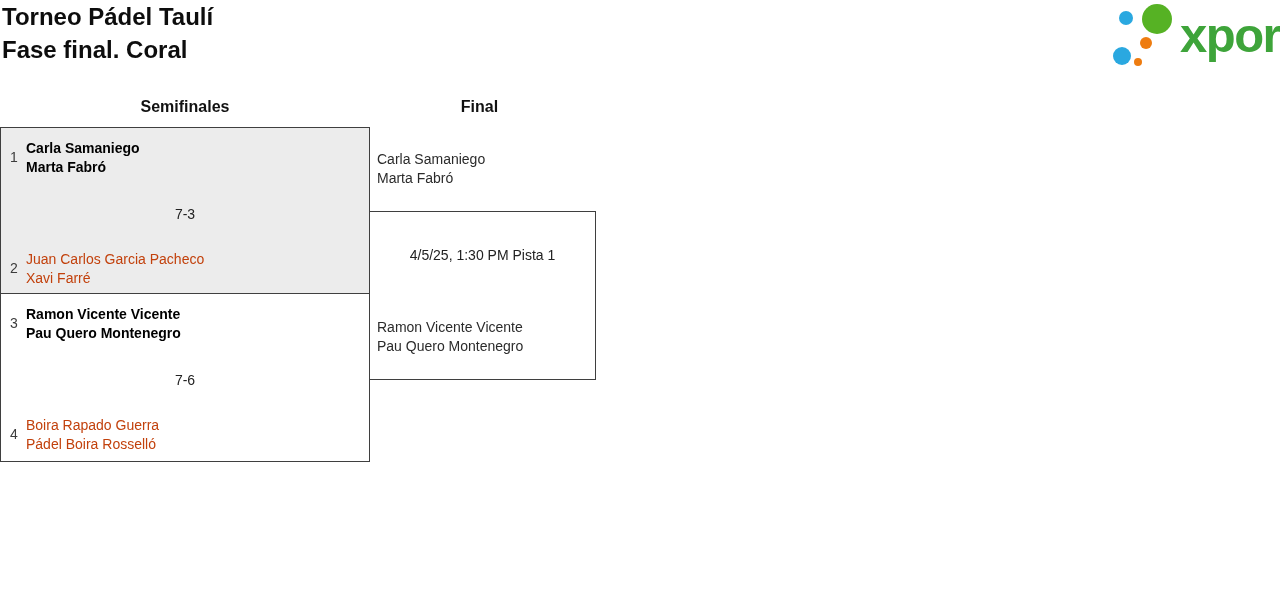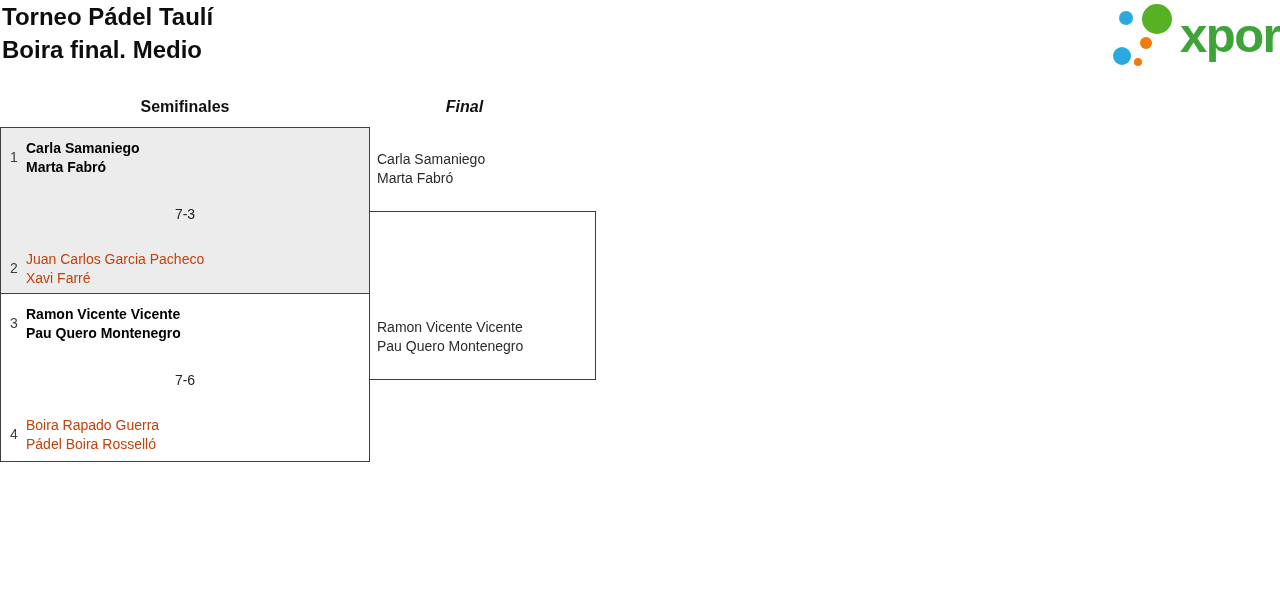--- a/index.html
+++ b/index.html
@@ -5,21 +5,21 @@
   html, body { margin: 0; padding: 0; background: #ffffff; }
   .page {
     position: relative; width: 1280px; height: 595px; background: #ffffff;
     font-family: "Liberation Sans", sans-serif; color: #1a1a1a; overflow: hidden;
   }
   .title    { position: absolute; left: 2px; top: 3px;  font-size: 24px; font-weight: 700; color: #0d0d0d; }
   .subtitle { position: absolute; left: 2px; top: 36px; font-size: 24px; font-weight: 700; color: #0d0d0d; }
 
   .round-header { position: absolute; top: 98px; font-size: 16px; font-weight: 700; text-align: center; color: #111; }
   .round-header.semis { left: 0;     width: 370px; }
-  .round-header.fin   { left: 351px; width: 227px; font-style: italic; }
+  .round-header.fin   { left: 366px; width: 227px; }
 
   .match { position: absolute; box-sizing: border-box; border: 1px solid #3f3f3f; }
   .match.sf1 { left: 0; top: 127px; width: 370px; height: 167px; background: #ececec; }
   .match.sf2 { left: 0; top: 293px; width: 370px; height: 169px; background: #ffffff; }
 
   .seed { position: absolute; left: 4px; width: 18px; text-align: center; font-size: 14px; color: #3c3c3c; }
   .seed.top    { top: 21px; }
   .seed.bottom { top: 132px; }
 
   .team { position: absolute; left: 25px; font-size: 14px; line-height: 19px; color: #c2410c; white-space: nowrap; }
@@ -38,21 +38,21 @@
 
   .logo { position: absolute; left: 1112px; top: 2px; height: 66px; display: flex; align-items: center; gap: 6px; cursor: pointer; }
   .brand { font-size: 49px; font-weight: 700; letter-spacing: -1.5px; color: #3ea43a; line-height: 1; }
 </style>
 </head>
 <body>
 
 <div class="page">
 
   <div class="title">Torneo Pádel Taulí</div>
-  <div class="subtitle">Boira final. Medio</div>
+  <div class="subtitle">Fase final. Coral</div>
 
   <div class="logo">
     <svg width="62" height="64" viewBox="0 0 62 64">
       <circle cx="14" cy="15" r="7" fill="#2aa8e0"></circle>
       <circle cx="45" cy="16" r="15" fill="#56b224"></circle>
       <circle cx="34" cy="40" r="6" fill="#ee7c10"></circle>
       <circle cx="10" cy="53" r="9" fill="#2aa8e0"></circle>
       <circle cx="26" cy="59" r="4" fill="#ee7c10"></circle>
     </svg>
     <span class="brand">xporty</span>
@@ -87,18 +87,19 @@
       <div>Boira Rapado Guerra</div>
       <div>Pádel Boira Rosselló</div>
     </div>
   </div>
 
   <div class="final-box"></div>
   <div class="final-team top">
     <div>Carla Samaniego</div>
     <div>Marta Fabró</div>
   </div>
+  <div class="final-info">4/5/25, 1:30 PM Pista 1</div>
   <div class="final-team bottom">
     <div>Ramon Vicente Vicente</div>
     <div>Pau Quero Montenegro</div>
   </div>
 
 </div>
 
 </body></html>

